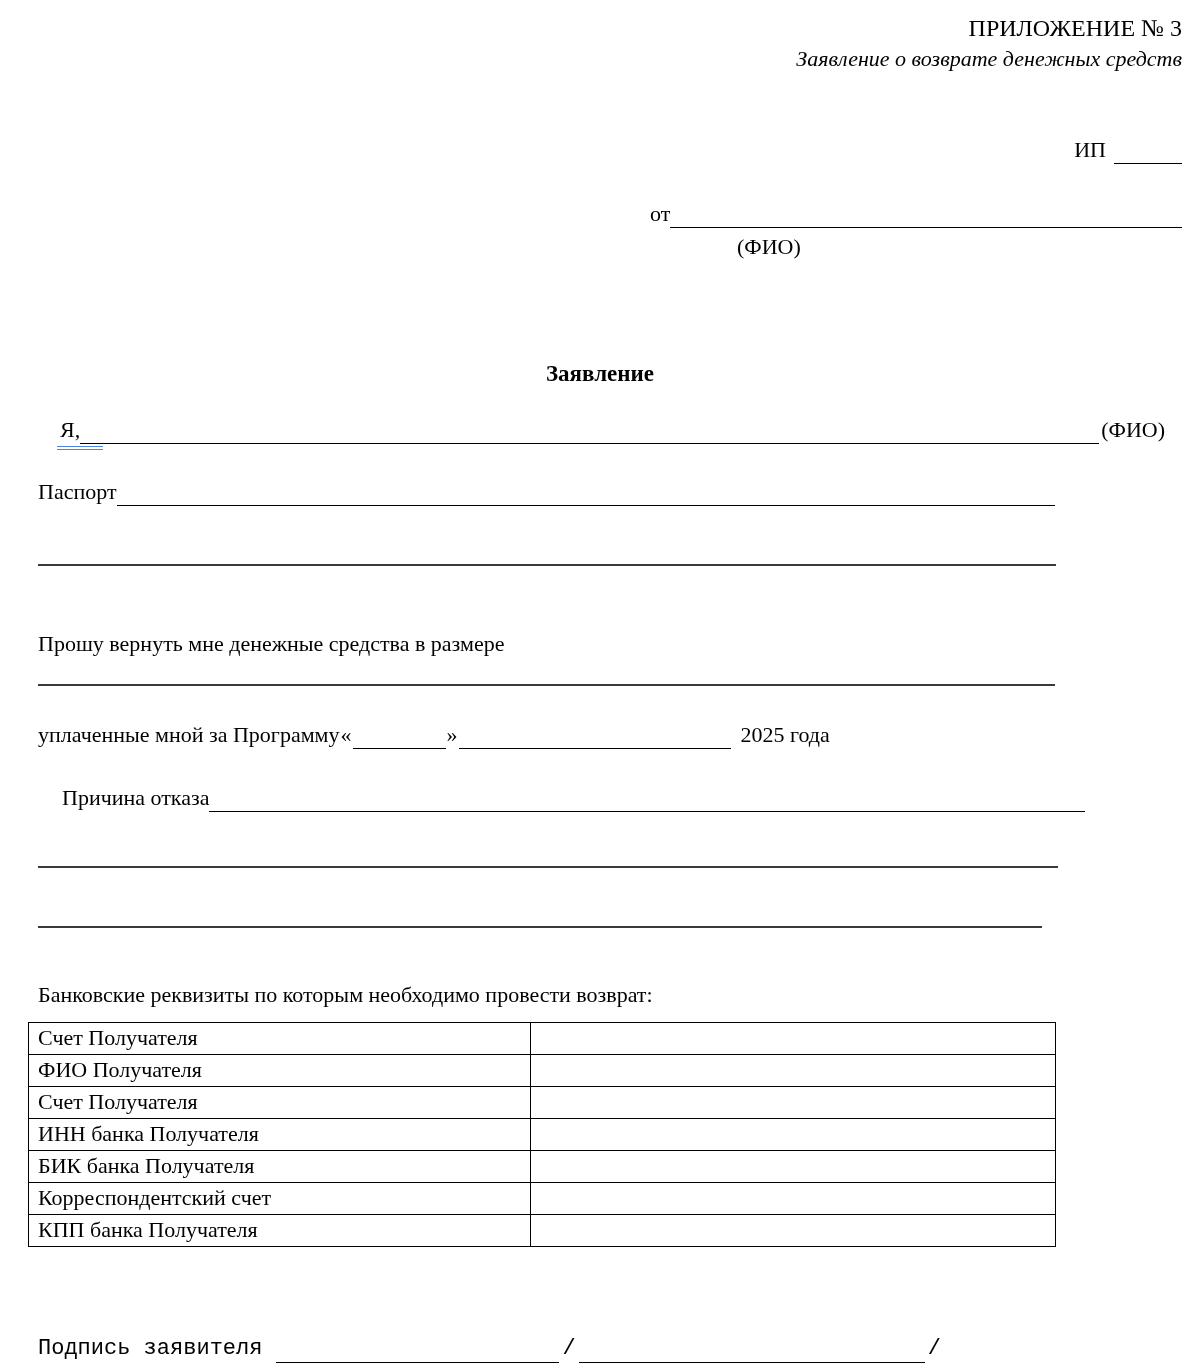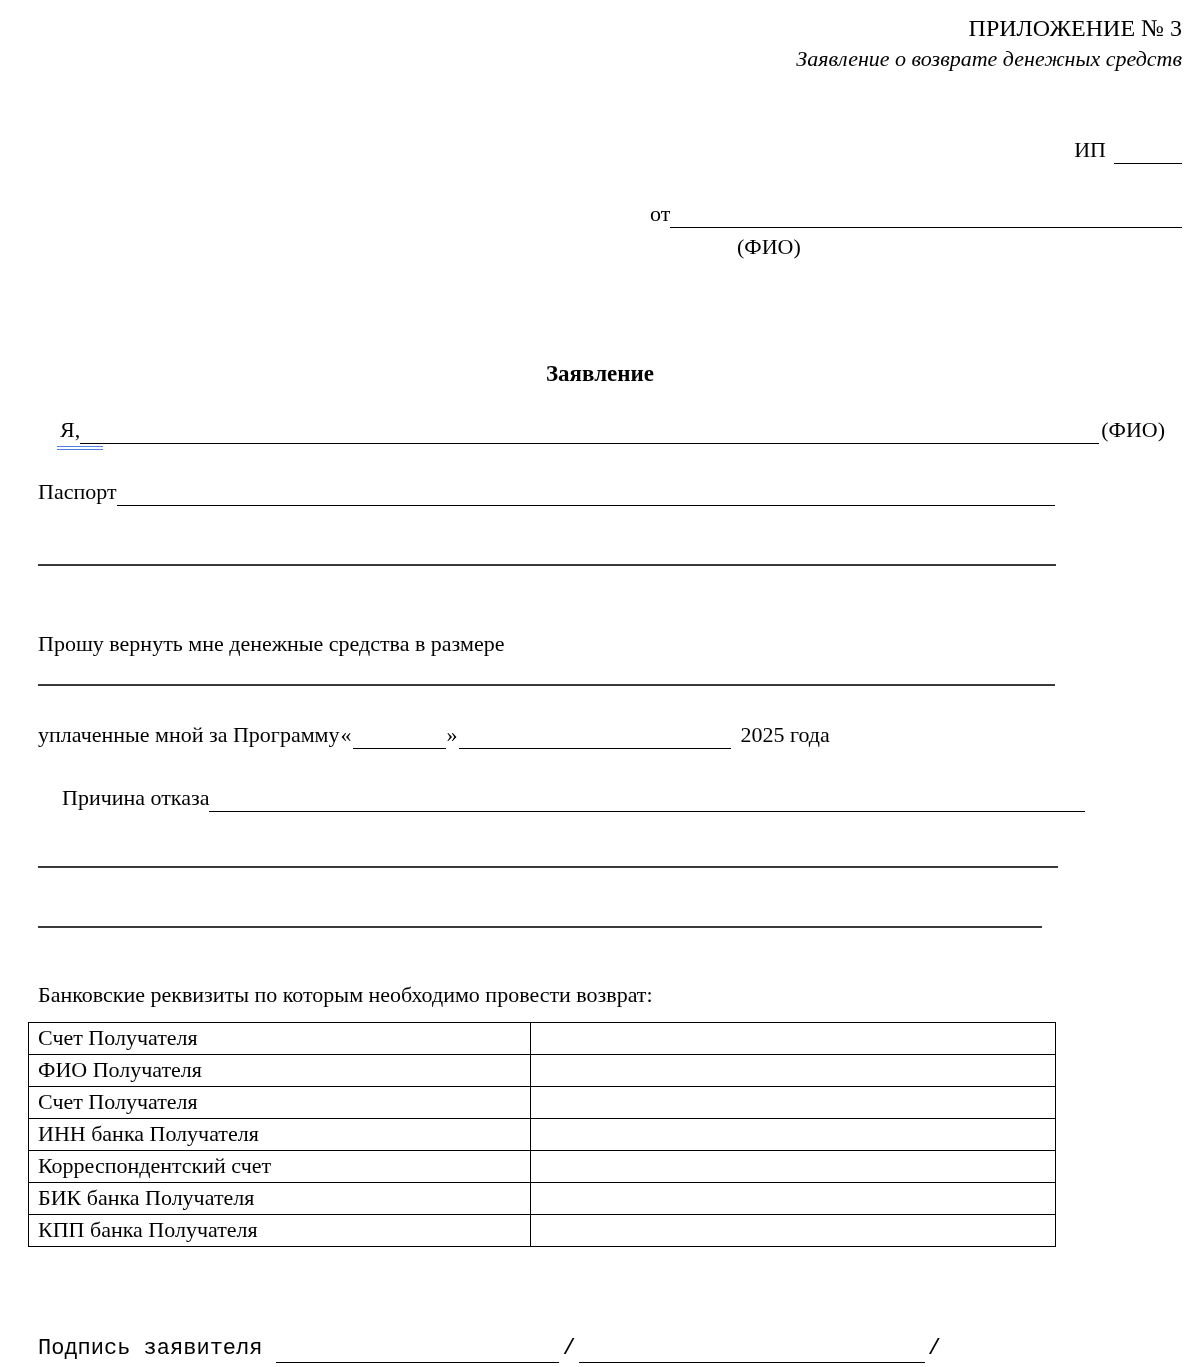--- a/index.html
+++ b/index.html
@@ -220,25 +220,25 @@
     </tr>
     <tr>
       <td>Счет Получателя</td>
       <td class="val"></td>
     </tr>
     <tr>
       <td>ИНН банка Получателя</td>
       <td class="val"></td>
     </tr>
     <tr>
+      <td>БИК банка Получателя</td>
+      <td class="val"></td>
+    </tr>
+    <tr>
       <td>Корреспондентский счет</td>
-      <td class="val"></td>
-    </tr>
-    <tr>
-      <td>БИК банка Получателя</td>
       <td class="val"></td>
     </tr>
     <tr>
       <td>КПП банка Получателя</td>
       <td class="val"></td>
     </tr>
   </tbody>
 </table>
 
 <div class="abs signature-row fill-row">

